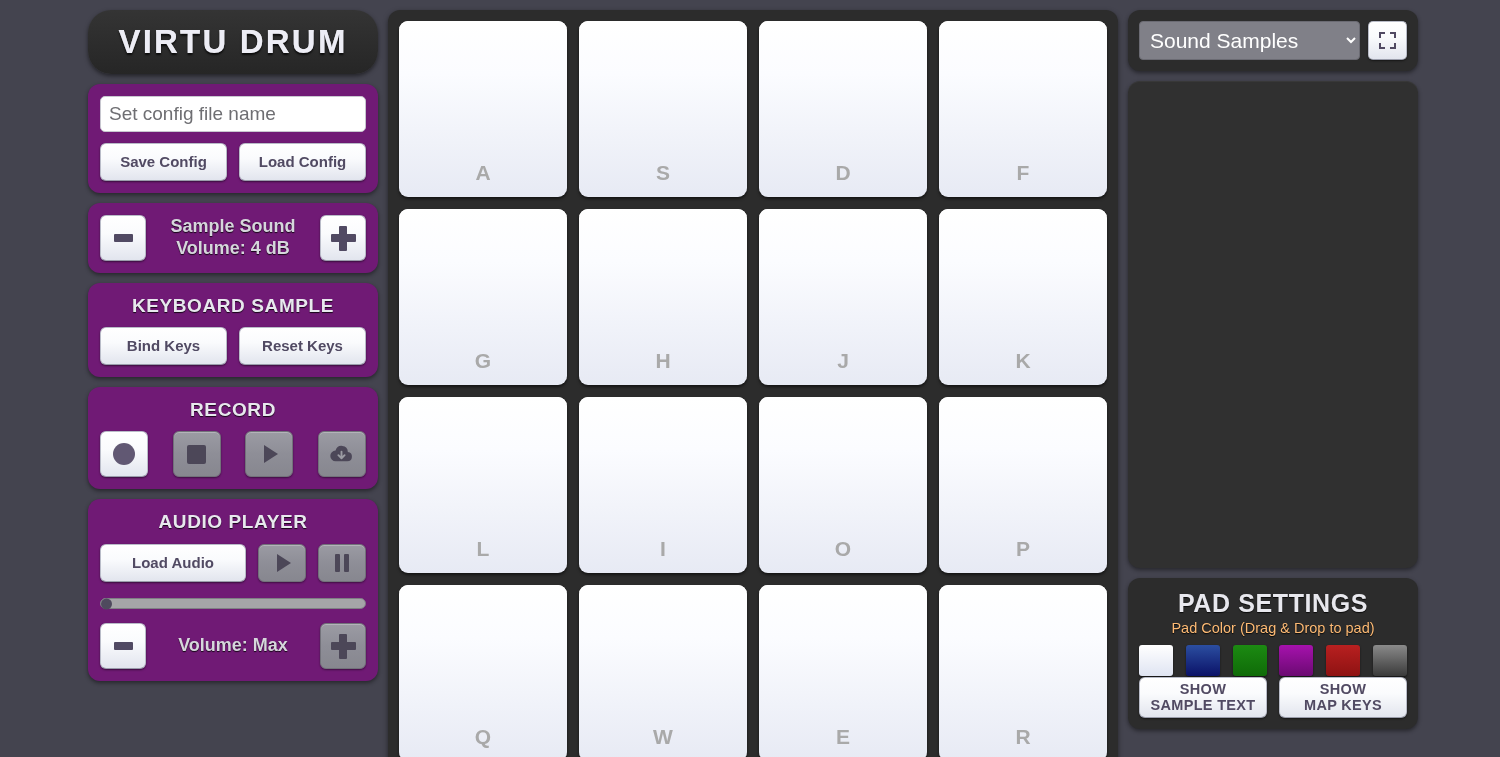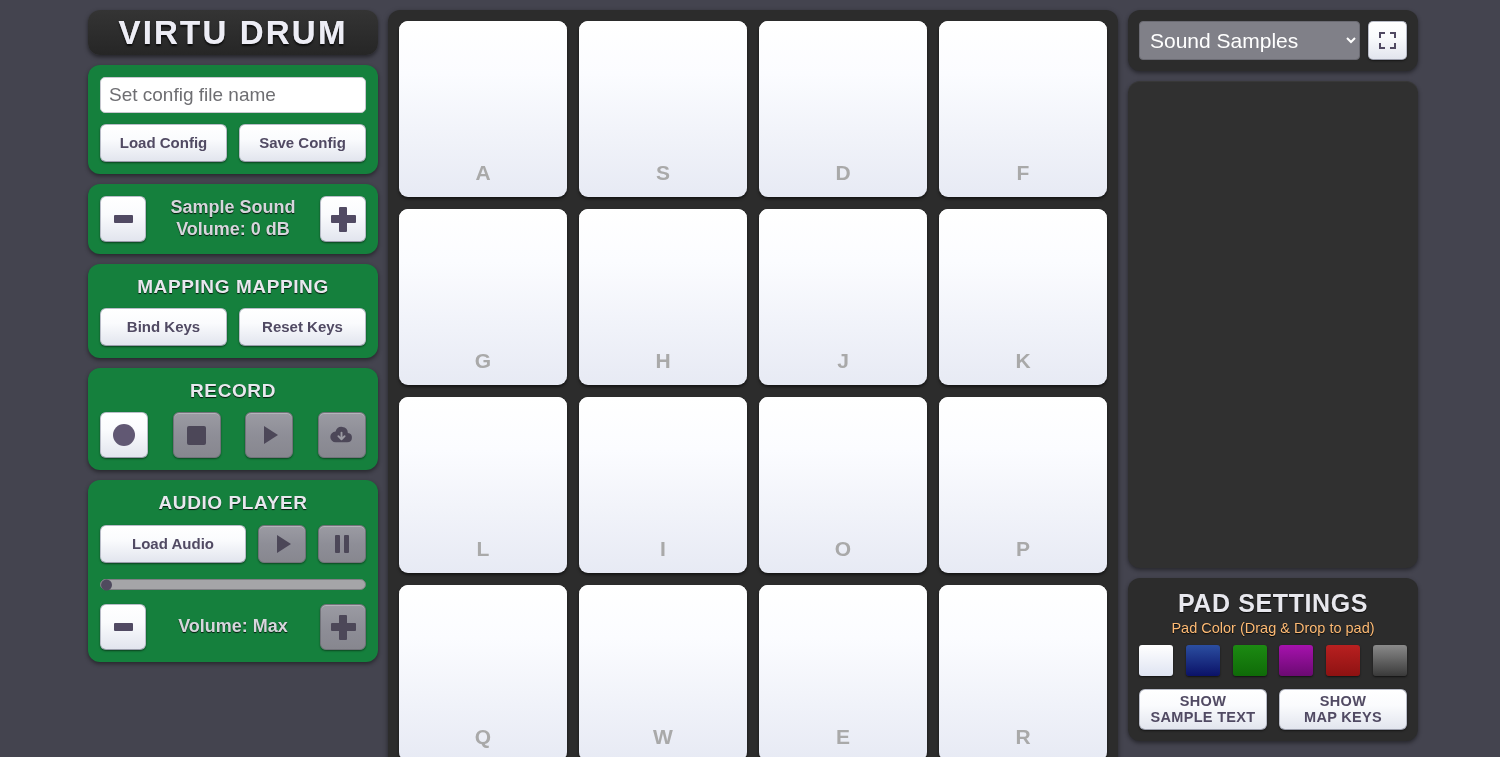--- a/index.html
+++ b/index.html
@@ -34,41 +34,41 @@
   
   .sidebar {
     width: 290px;
     margin-left: 88px;
     display: flex;
     flex-direction: column;
     gap: 10px;
   }
 
   .brand {
-    height: 45px;
+    height: 64px;
     display: flex;
     align-items: center;
     justify-content: center;
     background: linear-gradient(180deg, #343434 0%, #262626 100%);
-    border-radius: 12px;
+    border-radius: 23px;
     box-shadow: 0 2px 4px rgba(0,0,0,.5);
   }
   .brand-text {
     font-size: 33px;
     font-weight: bold;
     letter-spacing: 2.2px;
     background: linear-gradient(180deg,#ffffff 0%,#ffffff 45%,#cfcfe0 100%);
     -webkit-background-clip: text;
     background-clip: text;
     color: #ededf5;
     text-shadow: 0 2px 2px rgba(0,0,0,.75);
   }
 
   .section {
-    background: #15803d;
+    background: #701a75;
     border-radius: 12px;
     padding: 12px;
     box-shadow: 0 2px 4px rgba(0,0,0,.45);
   }
 
   
   .btn {
     background: linear-gradient(180deg,#ffffff 0%,#fafbfd 40%,#e2e5ee 100%);
     border: 1px solid #b9bcc8;
     border-bottom-color: #9a9dab;
@@ -288,59 +288,59 @@
     display: flex;
     justify-content: space-between;
     margin-top: 9px;
   }
   .swatch {
     width: 34px; height: 31px;
     border-radius: 3px;
     cursor: grab;
     box-shadow: 0 1px 2px rgba(0,0,0,.6);
   }
-  .pad-btns { display: flex; gap: 12px; margin-top: 13px; }
+  .pad-btns { display: flex; gap: 12px; margin-top: 1px; }
   .pad-btns .btn { flex: 1; height: 41px; font-size: 14.5px; letter-spacing: .3px; }
 </style>
 </head>
 <body>
 
 <div class="app">
 
   <div class="sidebar">
 
     <div class="brand">
       <span class="brand-text">VIRTU DRUM</span>
     </div>
 
     <div class="section">
       <input class="config-input" type="text" placeholder="Set config file name" style="">
       <div class="row2">
+        <div class="btn">Save Config</div>
         <div class="btn">Load Config</div>
-        <div class="btn">Save Config</div>
       </div>
     </div>
 
     <div class="section">
       <div class="vol-row">
         <div class="btn sq-btn">
           <i class="glyph-minus"></i>
         </div>
         <div class="vol-label">
           <div>Sample Sound</div>
-          <div>Volume: 0 dB</div>
+          <div>Volume: 4 dB</div>
         </div>
         <div class="btn sq-btn">
           <i class="glyph-plus"></i>
         </div>
       </div>
     </div>
 
     <div class="section kbd-section">
-      <div class="panel-title">MAPPING MAPPING</div>
+      <div class="panel-title">KEYBOARD SAMPLE</div>
       <div class="row2">
         <div class="btn">Bind Keys</div>
         <div class="btn">Reset Keys</div>
       </div>
     </div>
 
     <div class="section rec-section">
       <div class="panel-title">RECORD</div>
       <div class="rec-row">
         <div class="btn rec-btn">

